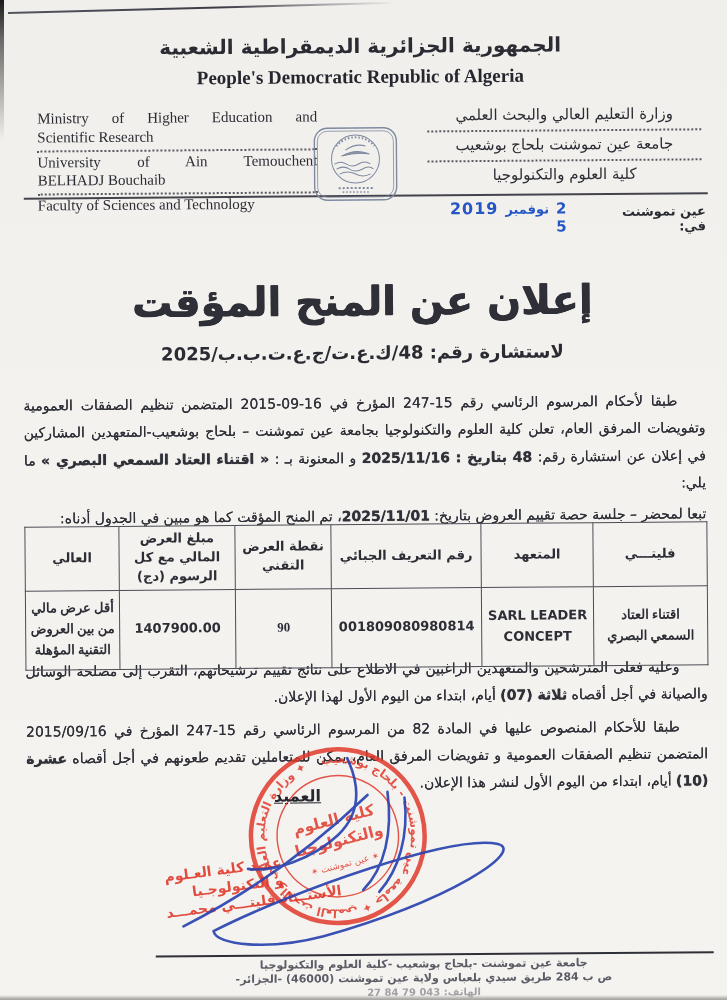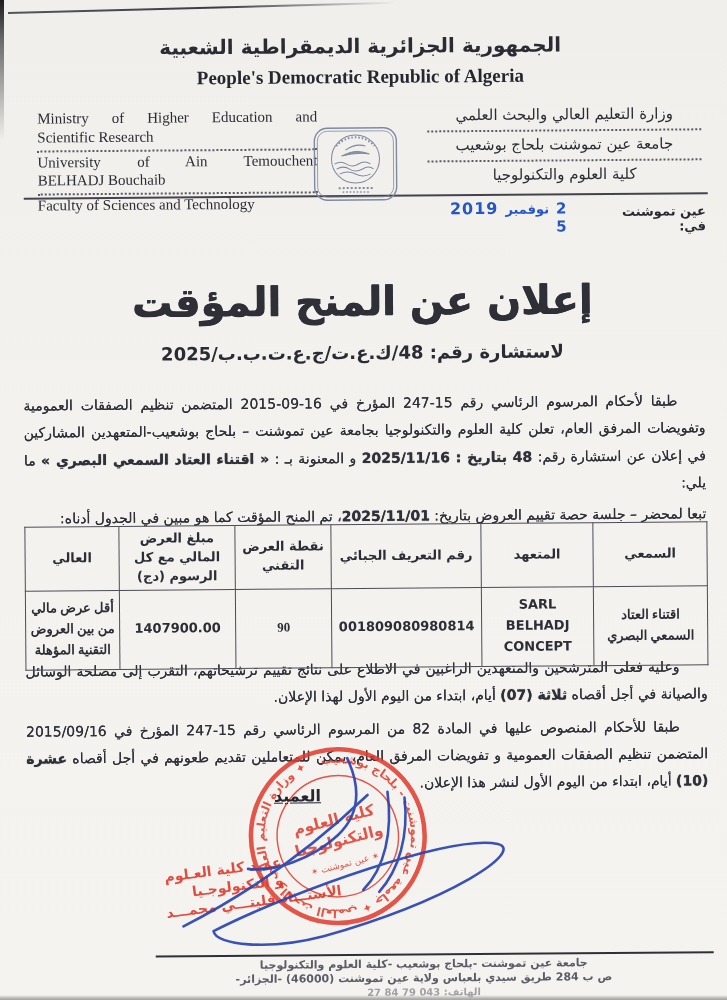--- a/index.html
+++ b/index.html
@@ -144,32 +144,32 @@
       <colgroup>
         <col style="width:114px">
           <col style="width:112px">
           <col style="width:150px">
         <col style="width:96px">
           <col style="width:116px">
           <col style="width:94px">
       </colgroup>
       <thead>
         <tr>
-          <th>السمعي</th>
+          <th>فليتـــي</th>
           <th>المتعهد</th>
           <th>رقم التعريف الجبائي</th>
           <th>نقطة العرض التقني</th>
           <th>مبلغ العرض المالي مع كل الرسوم (دج)</th>
           <th>العالي</th>
         </tr>
       </thead>
       <tbody>
         <tr>
           <td>اقتناء العتاد السمعي البصري</td>
-          <td class="latin">SARL BELHADJ CONCEPT</td>
+          <td class="latin">SARL LEADER CONCEPT</td>
           <td class="latin">001809080980814</td>
           <td>90</td>
           <td class="latin">1407900.00</td>
           <td>أقل عرض مالي من بين العروض التقنية المؤهلة</td>
         </tr>
       </tbody>
     </table>
 
     <div class="after-text">
       <p class="indent">

